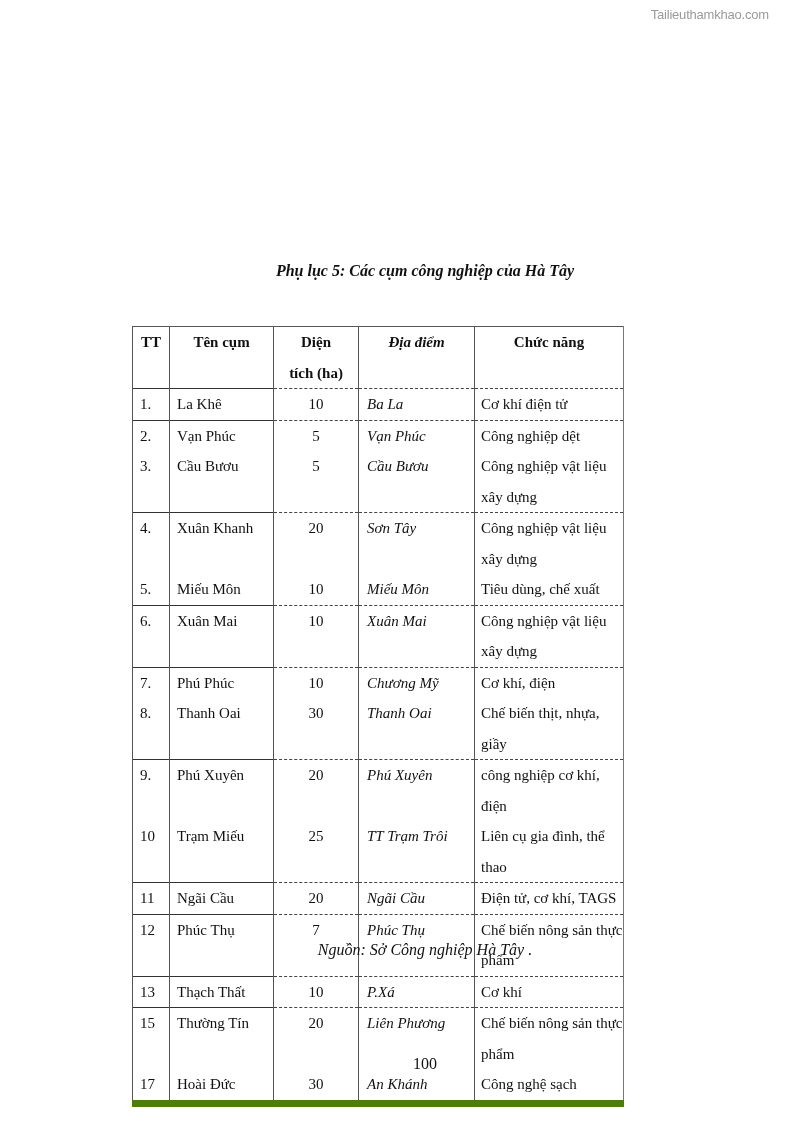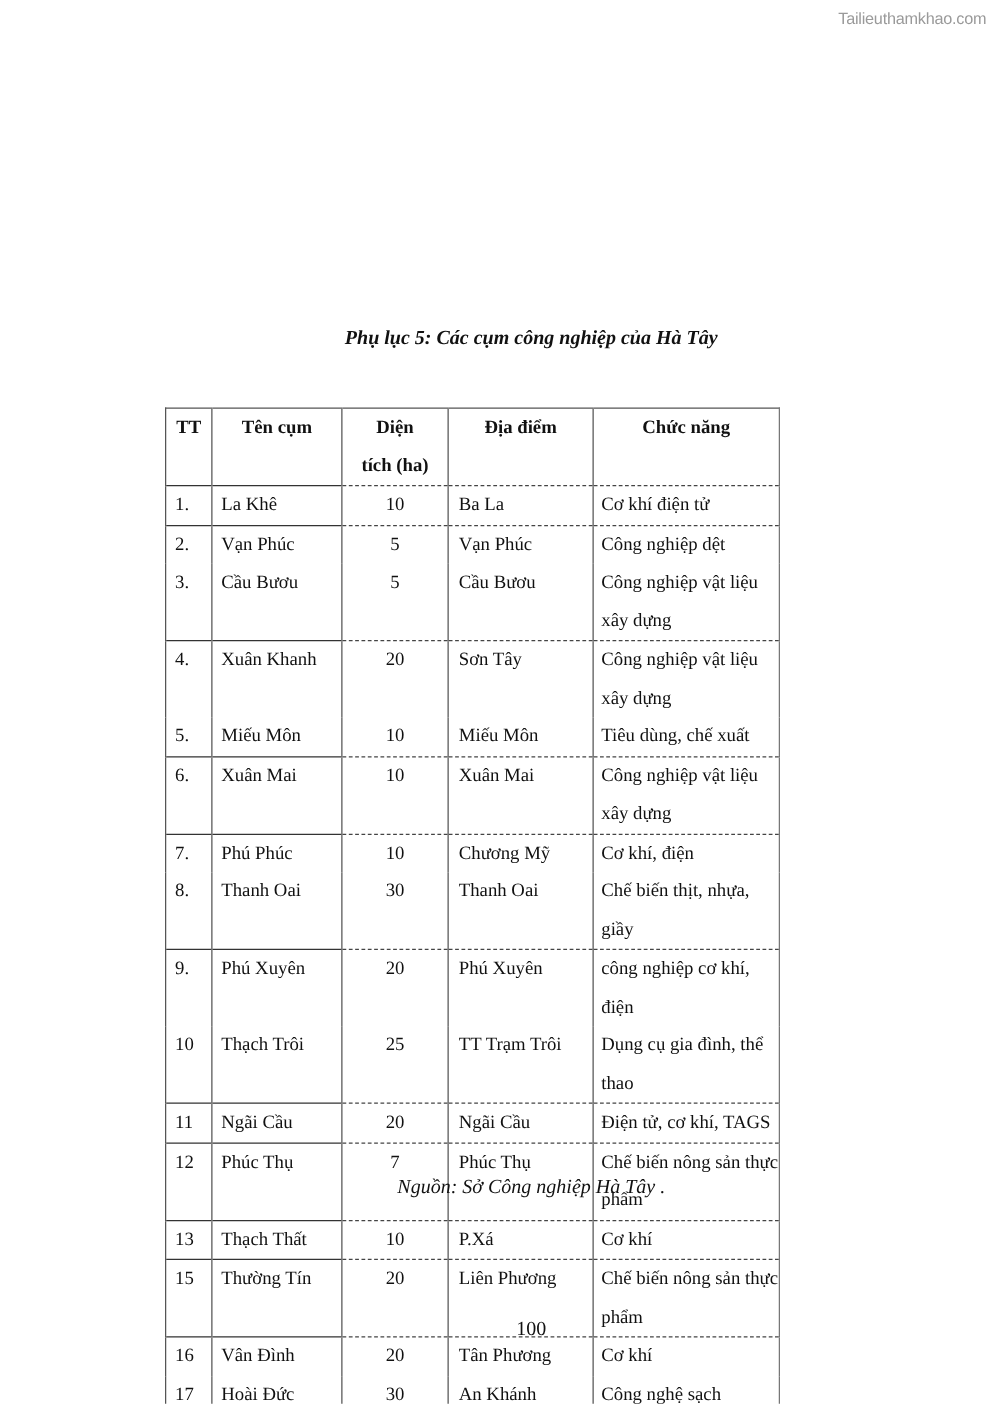--- a/index.html
+++ b/index.html
@@ -1,24 +1,24 @@
 <!DOCTYPE html>
 <html><head>
 <meta charset="utf-8">
 <style>
   html, body { margin:0; padding:0; }
   body { width:794px; height:1123px; background:#ffffff; position:relative; font-family:"Liberation Serif", serif; color:#111; overflow:hidden; }
-  .watermark { position:absolute; top:7px; right:5px; font-family:"Liberation Sans", sans-serif; font-size:13px; color:#9a9a9a; letter-spacing:-0.2px; }
+  .watermark { position:absolute; top:7px; right:25px; font-family:"Liberation Sans", sans-serif; font-size:13px; color:#9a9a9a; letter-spacing:-0.2px; }
   .title { position:absolute; top:262px; left:0; width:850px; text-align:center; font-size:16px; font-weight:bold; font-style:italic; }
   .tbl { position:absolute; left:132px; top:326px; width:492px; border-collapse:collapse; font-size:15px; }
   .tbl td { padding:0; vertical-align:top; height:30.5px; line-height:30.5px; }
   .tbl .c0 { width:37px; padding-left:7px; box-sizing:border-box; }
   .tbl .c1 { width:104px; padding-left:7px; box-sizing:border-box; }
   .tbl .c2 { width:84px; text-align:center; }
-  .tbl .c3 { width:116px; padding-left:8px; box-sizing:border-box; }
+  .tbl .c3 { width:116px; padding-left:8px; box-sizing:border-box;font-style:italic; }
   .tbl .c4 { padding-left:6px; box-sizing:border-box; }
   .tbl tr td { border-left:1px solid #555; }
   .tbl tr td:last-child { border-right:1px solid #777; }
   .tbl tr.gstart td.c0, .tbl tr.gstart td.c1 { border-top:1px solid #333; }
   .tbl tr.gstart td.c2, .tbl tr.gstart td.c3, .tbl tr.gstart td.c4 { border-top:1px dashed #444; }
   .tbl tr.head td { border-top:1px solid #555; font-weight:bold; text-align:center; padding-left:0; }
   .tbl tr.last td { border-bottom:7px solid #4d7c0f; }
   .source { position:absolute; top:941px; left:0; width:850px; text-align:center; font-size:16px; font-style:italic; }
   .pagenum { position:absolute; top:1055px; left:0; width:850px; text-align:center; font-size:16px; }
 </style>
@@ -100,24 +100,24 @@
   </tr>
   <tr class="gstart">
     <td class="c0">9.</td>
     <td class="c1">Phú Xuyên</td>
     <td class="c2">20</td>
     <td class="c3">Phú Xuyên</td>
     <td class="c4">công nghiệp cơ khí, điện</td>
   </tr>
   <tr>
     <td class="c0">10</td>
-    <td class="c1">Thạch Trôi</td>
+    <td class="c1">Trạm Miếu</td>
     <td class="c2">25</td>
     <td class="c3">TT Trạm Trôi</td>
-    <td class="c4">Dụng cụ gia đình, thể thao</td>
+    <td class="c4">Liên cụ gia đình, thể thao</td>
   </tr>
   <tr class="gstart">
     <td class="c0">11</td>
     <td class="c1">Ngãi Cầu</td>
     <td class="c2">20</td>
     <td class="c3">Ngãi Cầu</td>
     <td class="c4">Điện tử, cơ khí, TAGS</td>
   </tr>
   <tr class="gstart">
     <td class="c0">12</td>
@@ -133,27 +133,20 @@
     <td class="c3">P.Xá</td>
     <td class="c4">Cơ khí</td>
   </tr>
   <tr class="gstart">
     <td class="c0">15</td>
     <td class="c1">Thường Tín</td>
     <td class="c2">20</td>
     <td class="c3">Liên Phương</td>
     <td class="c4">Chế biến nông sản thực phẩm</td>
   </tr>
-  <tr class="gstart">
-    <td class="c0">16</td>
-    <td class="c1">Vân Đình</td>
-    <td class="c2">20</td>
-    <td class="c3">Tân Phương</td>
-    <td class="c4">Cơ khí</td>
-  </tr>
   <tr class="last">
     <td class="c0">17</td>
     <td class="c1">Hoài Đức</td>
     <td class="c2">30</td>
     <td class="c3">An Khánh</td>
     <td class="c4">Công nghệ sạch</td>
   </tr>
 </tbody>
   </table>
 

